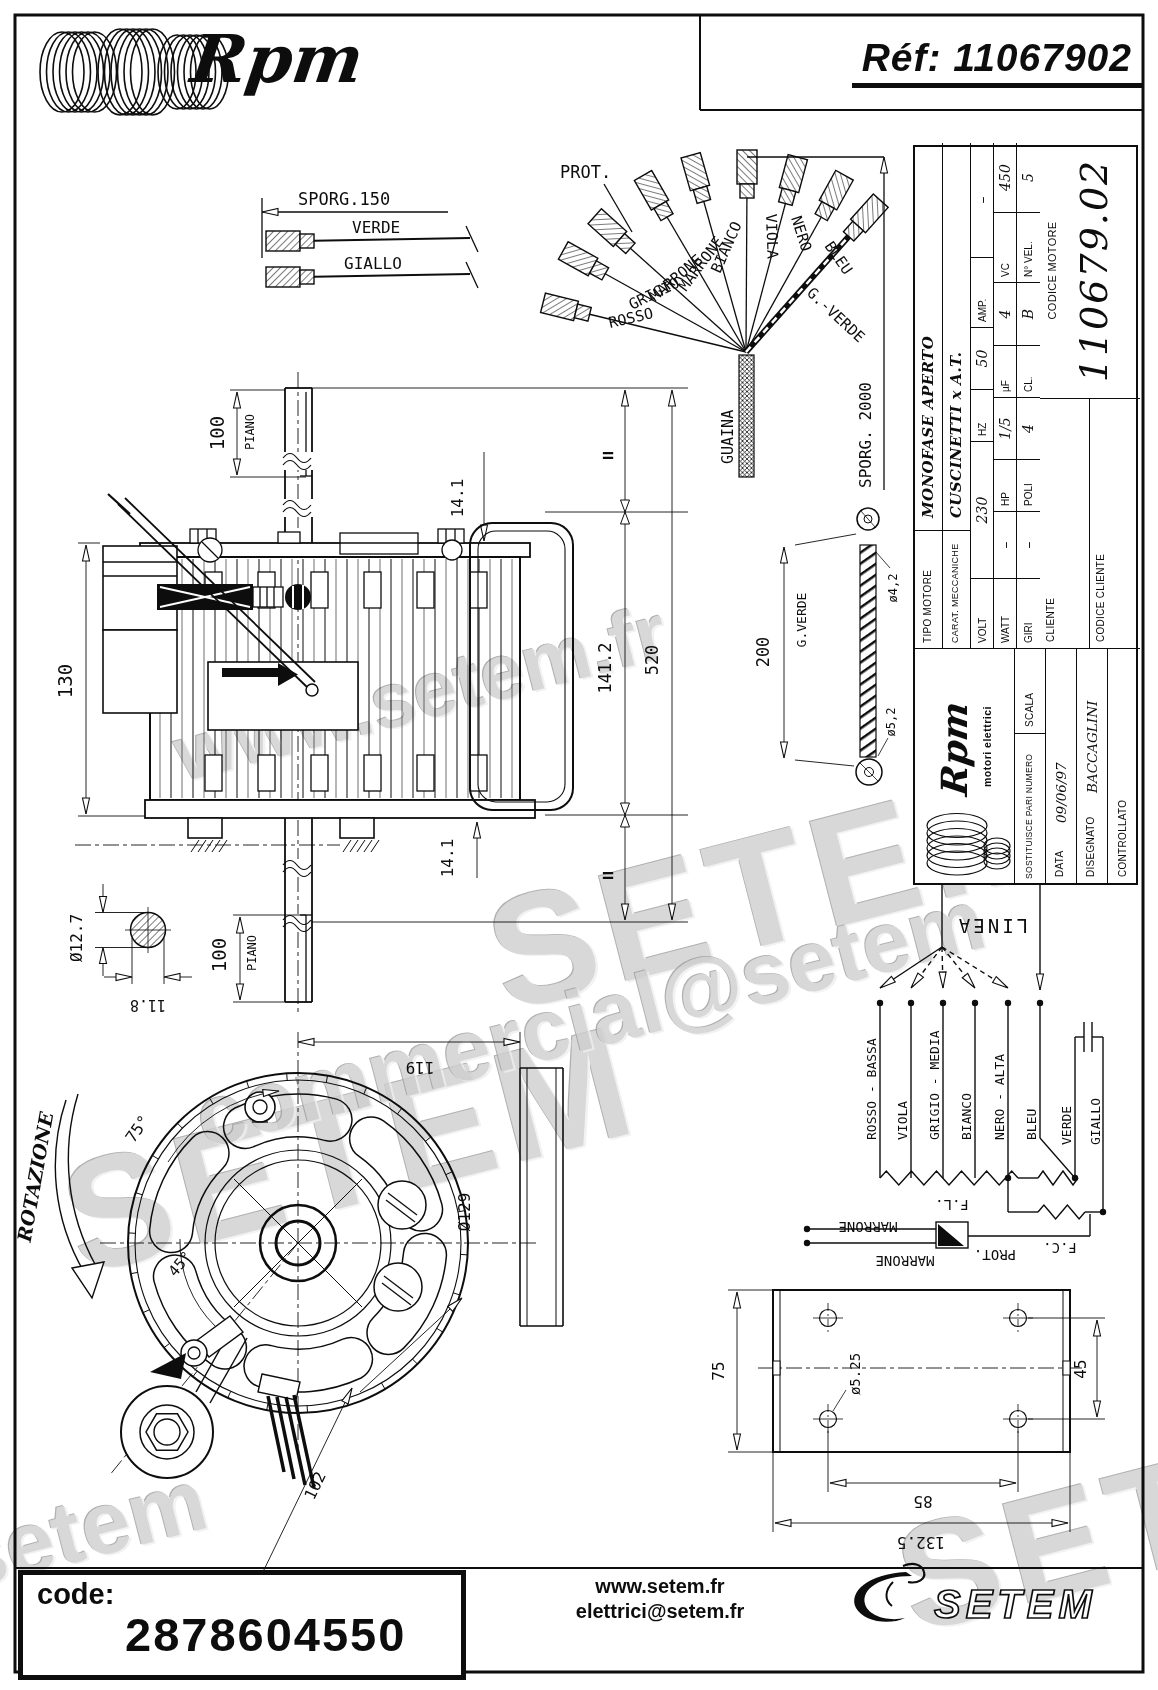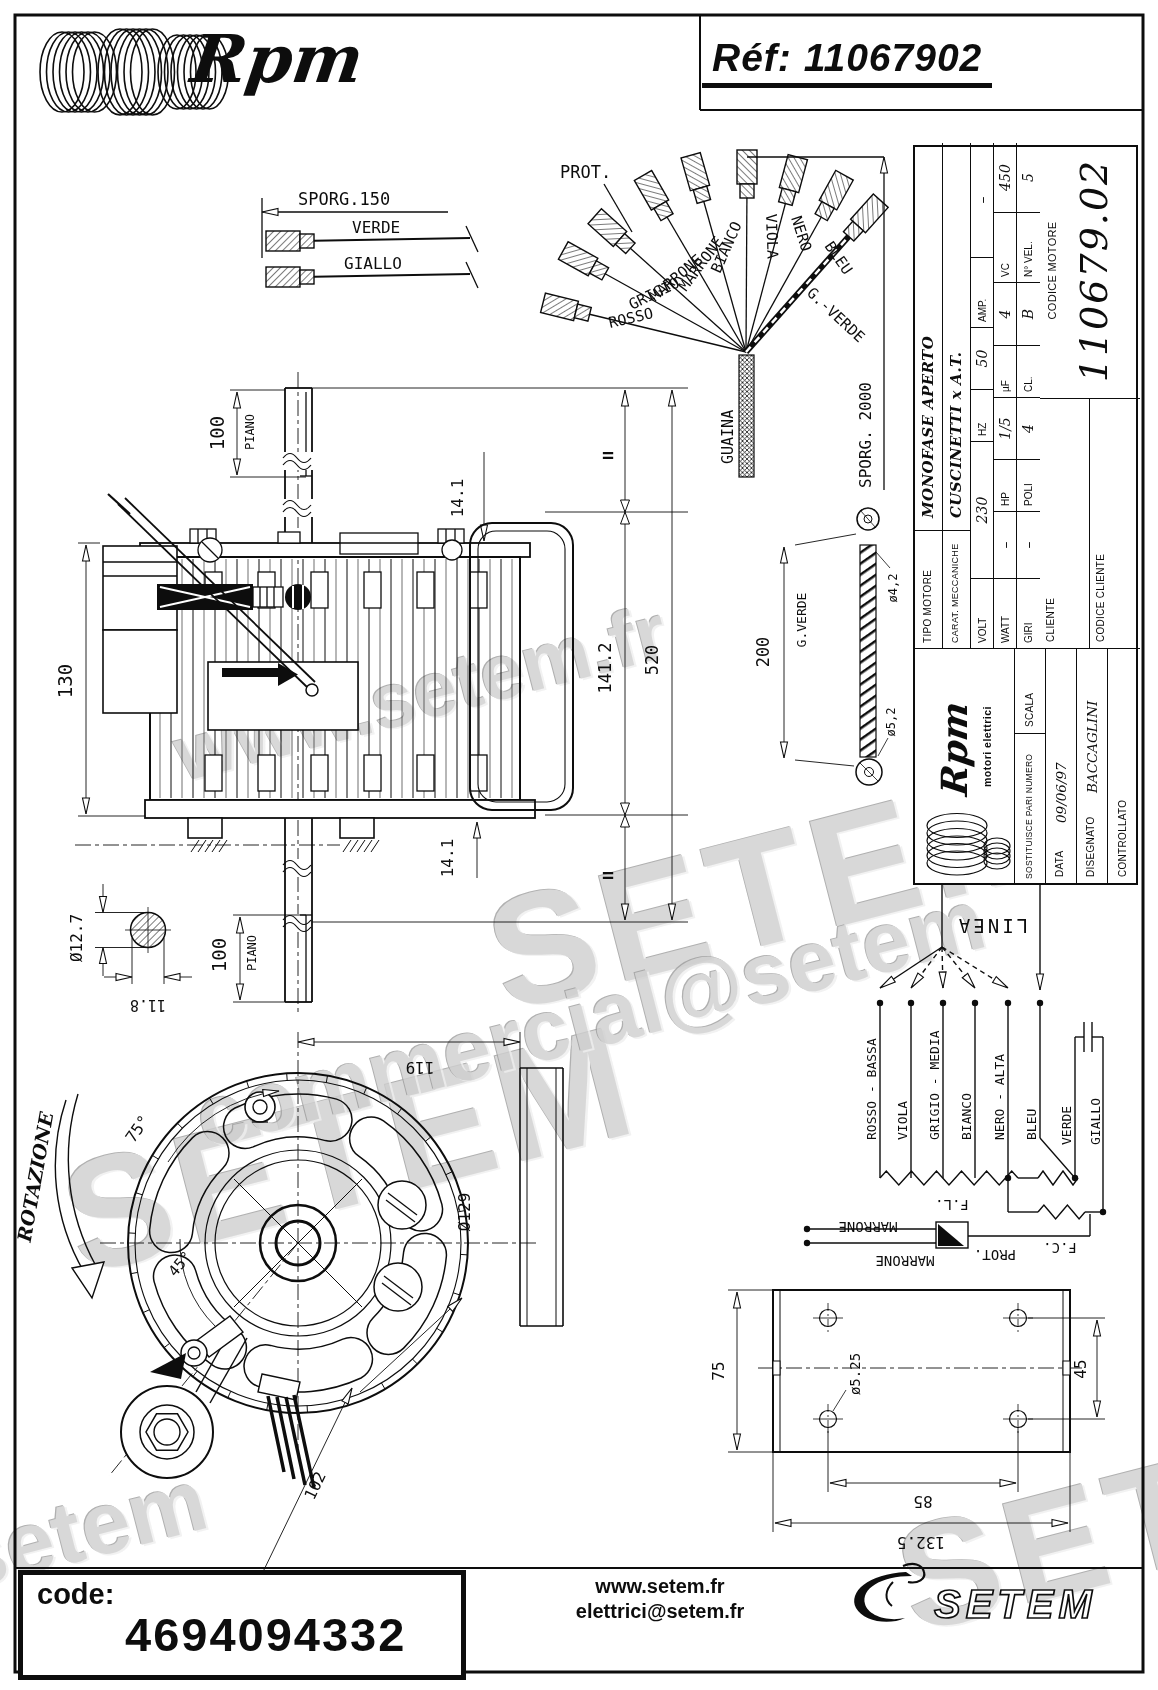--- a/index.html
+++ b/index.html
@@ -5,21 +5,21 @@
   html,body{margin:0;padding:0;background:#e8e8e8;}
   #page{position:relative;width:1158px;height:1690px;background:#fff;overflow:hidden;
         font-family:"Liberation Sans",sans-serif;color:#0d0d0d;}
   .abs{position:absolute;}
   
   .wm{position:absolute;font-family:"Liberation Sans",sans-serif;font-weight:bold;white-space:nowrap;
       color:#cfcfcf;text-shadow:2px 2px 0 #efefef,-1px -1px 0 #9d9d9d;transform-origin:0 0;opacity:.8;}
   
   #brand{left:192px;top:20px;font-family:"DejaVu Serif",serif;font-style:italic;font-weight:bold;
          font-size:66px;transform:skewX(-8deg);}
-  #refbox{left:702px;top:15px;width:440px;height:94px;display:flex;align-items:center;justify-content:flex-start;}
+  #refbox{left:702px;top:15px;width:440px;height:94px;display:flex;align-items:center;justify-content:flex-end;}
   #refbox span{font-size:39px;font-weight:bold;font-style:italic;border-bottom:5px solid #0d0d0d;padding:0 10px 3px 10px;letter-spacing:1px;}
   
   #tb{left:913px;top:145px;width:740px;height:225px;border:2.5px solid #0d0d0d;background:#fff;
       transform:rotate(-90deg) translateX(-740px);transform-origin:0 0;box-sizing:border-box;}
   #tb div,#tb span{position:absolute;box-sizing:border-box;}
   .bx{border-right:1.4px solid #0d0d0d;border-bottom:1.4px solid #0d0d0d;}
   .lbl{font-size:10px;letter-spacing:.3px;}
   .vi{font-family:"DejaVu Serif",serif;font-style:italic;font-weight:bold;font-size:15px;letter-spacing:.4px;}
   .vs{font-family:"DejaVu Serif",serif;font-style:italic;font-size:13.5px;}
   #tb-big{font-family:"DejaVu Serif",serif;font-style:italic;font-size:38px;letter-spacing:2px;}
@@ -666,17 +666,17 @@
       <span class="lbl" style="left:6px;top:5px;">CODICE CLIENTE</span>
     </div>
     <div style="left:485px;top:125px;width:255px;height:100px;">
       <span class="lbl" style="left:50%;top:6px;transform:translateX(-50%);font-size:11px;">CODICE MOTORE</span>
       <span id="tb-big" style="left:50%;top:32px;transform:translateX(-50%);">110679.02</span>
     </div>
   </div>
 
   <div id="codebox" class="abs">
     <span class="cl">code:</span>
-    <span class="cv">4694094332</span>
+    <span class="cv">2878604550</span>
   </div>
   <div id="f-site" class="abs">www.setem.fr</div>
   <div id="f-mail" class="abs">elettrici@setem.fr</div>
 </div>
 
 </body></html>

